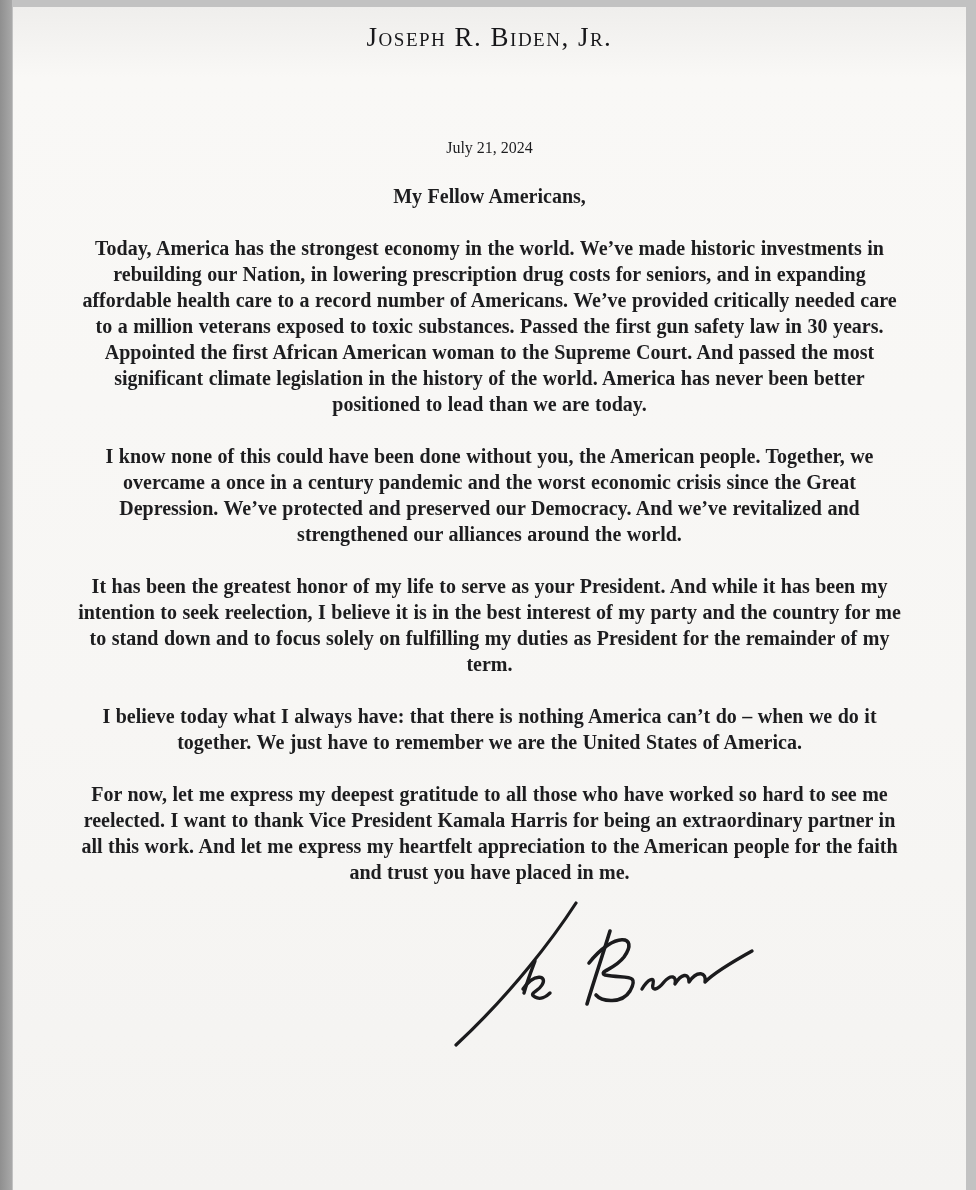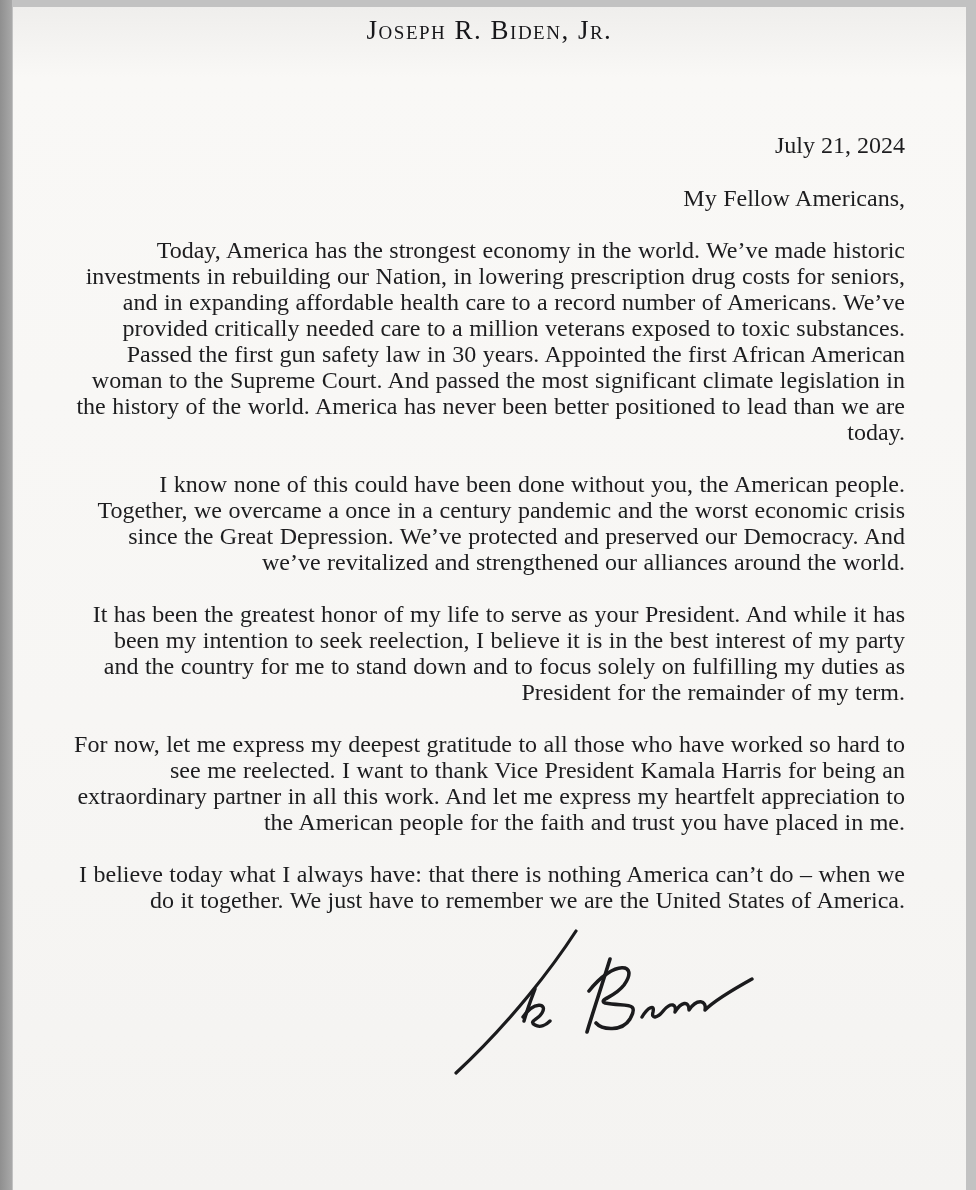--- a/index.html
+++ b/index.html
@@ -15,48 +15,49 @@
     padding: 7px 10px 0 13px;
     box-sizing: border-box;
     margin: 0 auto;
     overflow: hidden;
   }
   .page {
     background: linear-gradient(180deg, #efeeec 0%, #f9f8f6 6%, #f7f6f4 60%, #f4f3f1 100%);
     width: 100%;
     height: 1183px;
     box-sizing: border-box;
-    padding: 8px 61px 0 61px;
+    padding: 15px 61px 0 61px;
     color: #1d1d1f;
   }
   .letterhead {
     text-align: center;
     font-variant: small-caps;
     font-size: 27px;
     letter-spacing: 1.5px;
     color: #17171a;
     margin: 0;
     font-weight: 500;
   }
   .date {
-    text-align: right;
-    font-size: 24px;
+    text-align: center;
+    font-size: 16px;
     margin-top: 86px;
   }
   .salutation {
     font-size: 20px;
     margin: 46px 0 0 0;
     line-height: 26px;
   }
   .para {
-    font-size: 24px;
+    font-size: 20px;
     line-height: 26px;
     margin: 26px 0 0 0;
-    text-align: right;
+    text-align: center;
     word-spacing: 0.5px;
+    font-weight: bold;
   }
   .signature-block {
     margin: 4px 0 0 352px;
     width: 330px;
     height: 165px;
   }
   .signature-block svg {
     width: 330px;
     height: 165px;
     display: block;
@@ -77,22 +78,22 @@
     <h1 class="letterhead">Joseph R. Biden, Jr.</h1>
 
     <div class="date">July 21, 2024</div>
 
     <p class="para salutation">My Fellow Americans,</p>
 
     <div id="paragraphs">
         <p class="para">Today, America has the strongest economy in the world. We’ve made historic investments in rebuilding our Nation, in lowering prescription drug costs for seniors, and in expanding affordable health care to a record number of Americans. We’ve provided critically needed care to a million veterans exposed to toxic substances. Passed the first gun safety law in 30 years. Appointed the first African American woman to the Supreme Court. And passed the most significant climate legislation in the history of the world. America has never been better positioned to lead than we are today.</p>
         <p class="para">I know none of this could have been done without you, the American people. Together, we overcame a once in a century pandemic and the worst economic crisis since the Great Depression. We’ve protected and preserved our Democracy. And we’ve revitalized and strengthened our alliances around the world.</p>
         <p class="para">It has been the greatest honor of my life to serve as your President. And while it has been my intention to seek reelection, I believe it is in the best interest of my party and the country for me to stand down and to focus solely on fulfilling my duties as President for the remainder of my term.</p>
+        <p class="para">I believe today what I always have: that there is nothing America can’t do – when we do it together. We just have to remember we are the United States of America.</p>
         <p class="para">For now, let me express my deepest gratitude to all those who have worked so hard to see me reelected. I want to thank Vice President Kamala Harris for being an extraordinary partner in all this work. And let me express my heartfelt appreciation to the American people for the faith and trust you have placed in me.</p>
-        <p class="para">I believe today what I always have: that there is nothing America can’t do – when we do it together. We just have to remember we are the United States of America.</p>
       </div>
 
     <div class="signature-block">
       <svg viewBox="0 0 330 165" aria-hidden="true">
 
         <path class="sig-stroke" stroke-width="3.2" d="M150 14 C128 48, 86 104, 30 156"></path>
 
         <path class="sig-stroke" stroke-width="3.4" d="M98 104 C102 90, 106 80, 109 72"></path>
         <path class="sig-stroke" stroke-width="3.4" d="M97 100 C108 84, 122 86, 116 96 C112 103, 102 104, 109 108 C114 111, 120 108, 124 104"></path>
 

